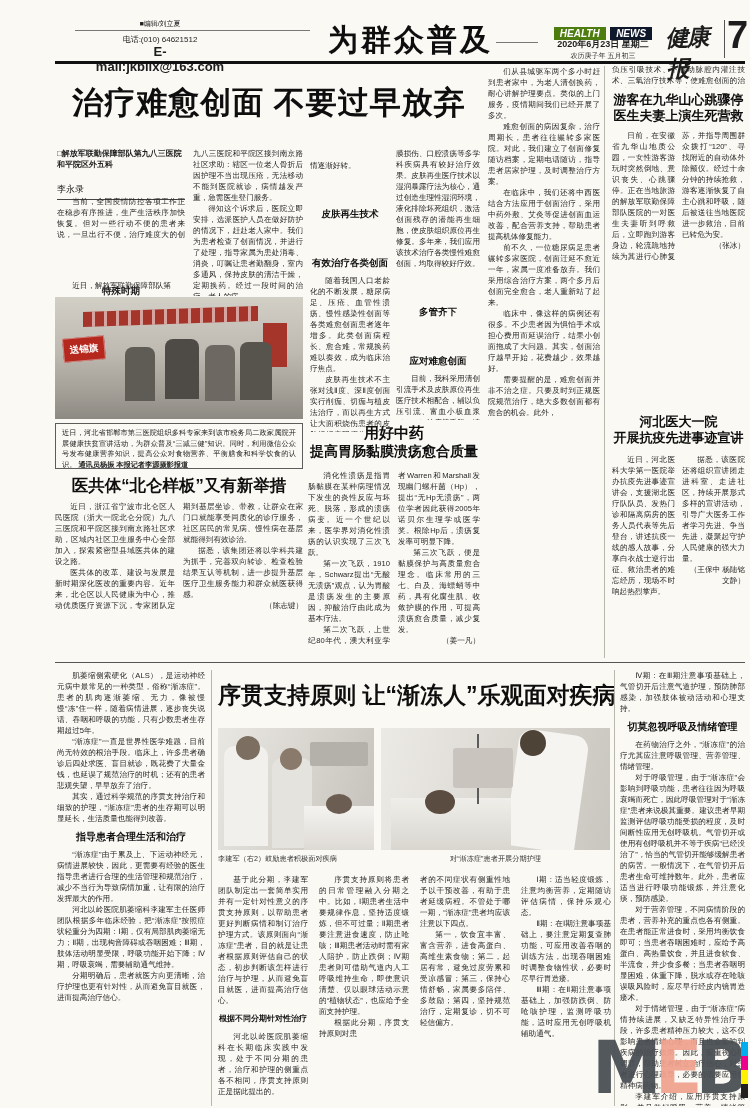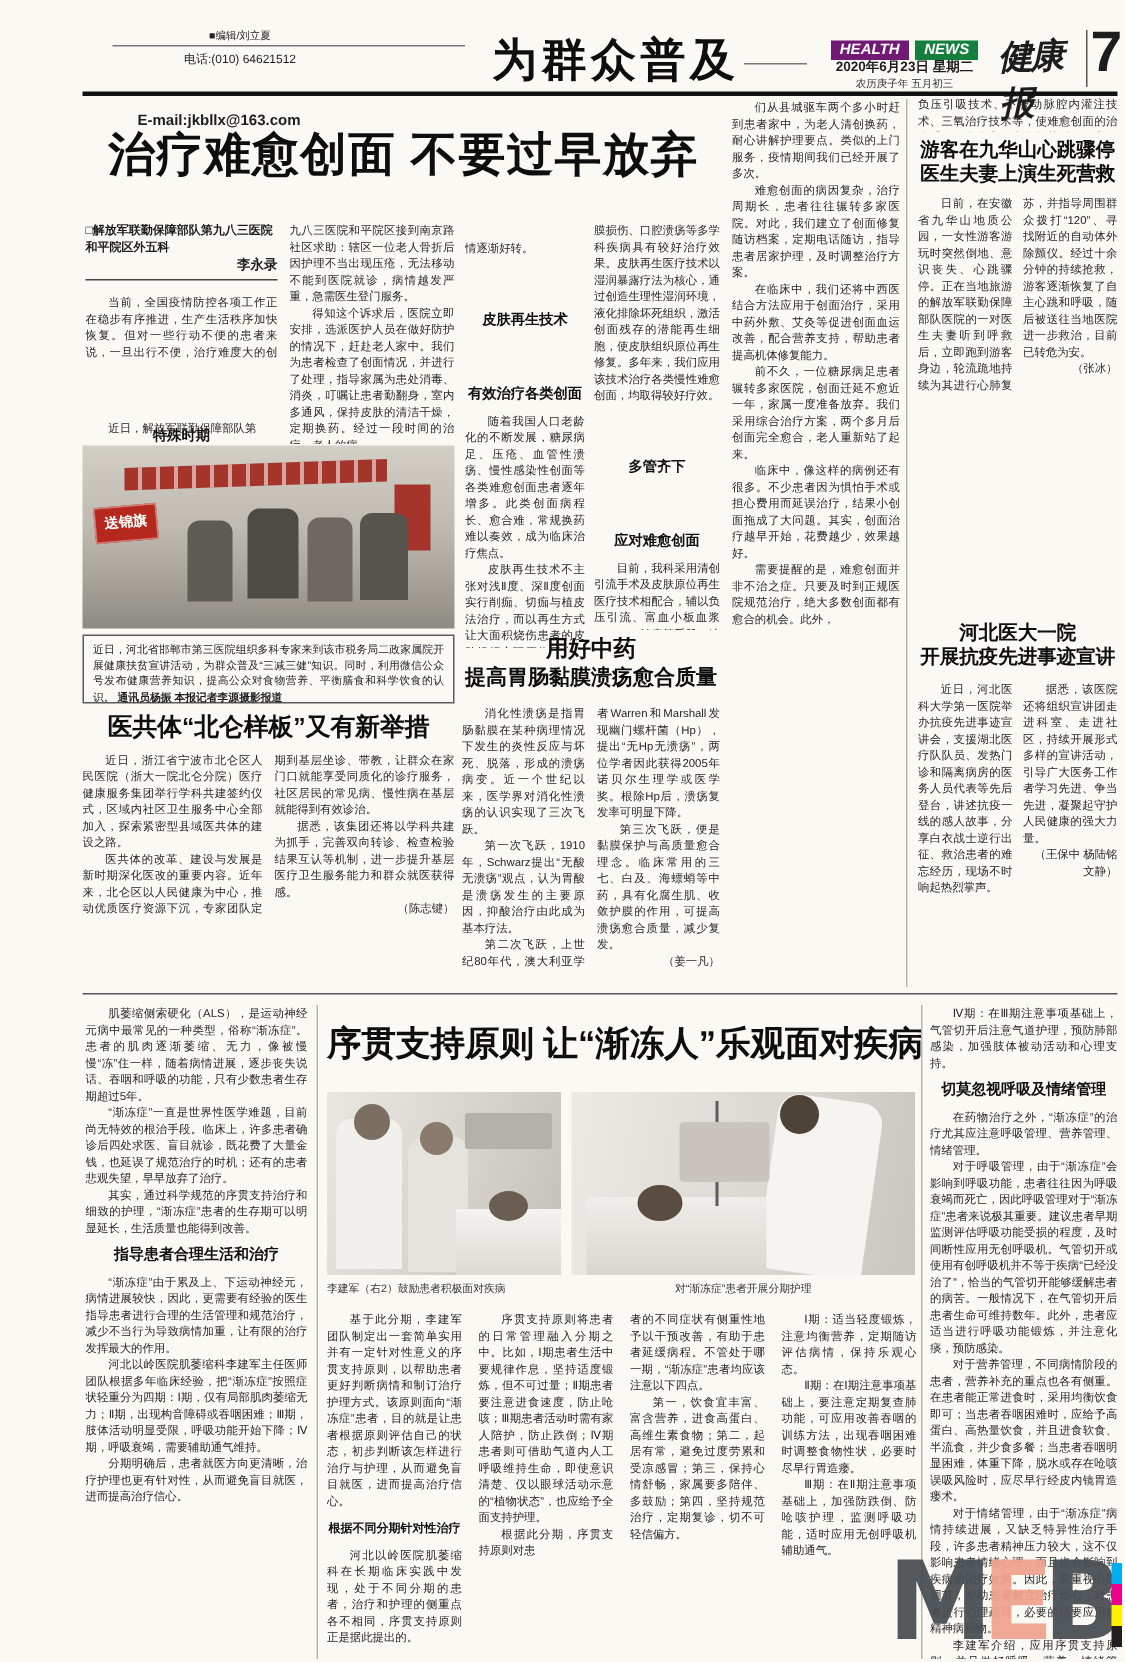--- a/index.html
+++ b/index.html
@@ -27,41 +27,41 @@
               color:#494e53;letter-spacing:-7px;transform:scaleY(1.04);display:inline-block;}
 </style>
 </head>
 <body>
 
 <div class="page">
 
   <div class="abs mastSmall" style="left:95px;top:19px;width:130px;">■编辑/刘立夏</div>
   <div class="hline" style="left:75px;top:30px;width:235px;height:1px;background:#777;"></div>
   <div class="abs" style="left:95px;top:34px;width:130px;font-size:8px;text-align:center;">电话:(010) 64621512</div>
-  <div class="abs" style="left:81px;top:44px;width:130px;font-size:10px;font-weight:bold;text-align:center;margin-top:31px;">E-mail:jkbllx@163.com</div>
+  <div class="abs" style="left:95px;top:44px;width:130px;font-size:13px;font-weight:bold;text-align:center;">E-mail:jkbllx@163.com</div>
 
   <div class="abs headline" style="left:328px;top:20px;width:164px;font-size:30px;letter-spacing:3px;">为群众普及</div>
   <div class="hline" style="left:496px;top:42px;width:42px;height:1px;background:#777;"></div>
 
   <div class="abs" style="left:543px;top:23px;width:120px;text-align:center;">
-    <span style="background:#701a75;color:#fff;font-weight:bold;font-style:italic;font-size:10px;padding:1px 6px;">HEALTH</span>
-    <span style="background:#15803d;color:#fff;font-weight:bold;font-style:italic;font-size:10px;padding:1px 6px;">NEWS</span>
+    <span style="background:#4d7c0f;color:#fff;font-weight:bold;font-style:italic;font-size:10px;padding:1px 6px;">HEALTH</span>
+    <span style="background:#0f172a;color:#fff;font-weight:bold;font-style:italic;font-size:10px;padding:1px 6px;">NEWS</span>
   </div>
   <div class="abs" style="left:538px;top:38px;width:130px;font-size:9px;font-weight:bold;text-align:center;">2020年6月23日 星期二</div>
   <div class="abs" style="left:538px;top:51px;width:130px;font-size:7px;text-align:center;color:#333;">农历庚子年 五月初三</div>
   <div class="abs" style="left:666px;top:22px;width:58px;font-family:'DejaVu Serif',serif;font-style:italic;font-weight:bold;font-size:23px;letter-spacing:-2px;transform:rotate(-2deg);">健康报</div>
   <div class="vline" style="left:724px;top:20px;height:38px;background:#555;"></div>
   <div class="abs" style="left:727px;top:14px;font-size:38px;font-weight:900;">7</div>
   <div class="hline" style="left:55px;top:61px;width:690px;height:3px;background:#111;"></div>
 
   <div class="abs headline" style="left:55px;top:82px;width:428px;font-size:31px;letter-spacing:1px;">治疗难愈创面  不要过早放弃</div>
 
   <div class="abs" style="left:57px;top:148px;width:128px;border-bottom:1px solid #444;padding-bottom:3px;">
     <div style="font-size:8px;font-weight:bold;line-height:11px;">□解放军联勤保障部队第九八三医院和平院区外五科</div>
-    <div style="font-size:9px;font-weight:bold;margin-top:0;text-align:right;">李永录</div>
+    <div style="font-size:9px;font-weight:normal;margin-top:13px;">李永录</div>
   </div>
 
   <div class="abs t" style="left:57px;top:196px;width:128px;height:44px;">
     <p>当前，全国疫情防控各项工作正在稳步有序推进，生产生活秩序加快恢复。但对一些行动不便的患者来说，一旦出行不便，治疗难度大的创面患者就诊成了难题。</p>
   </div>
   <div class="abs sub" style="left:57px;top:242px;width:128px;">
     <span>特殊时期</span>
     <span>为患者登门服务</span>
   </div>
   <div class="abs t" style="left:57px;top:280px;width:128px;height:16px;">
@@ -80,21 +80,21 @@
   <div class="abs capbox" style="left:55px;top:423px;width:248px;height:46px;">
     <span>近日，河北省邯郸市第三医院组织多科专家来到该市税务局二政家属院开展健康扶贫宣讲活动，为群众普及“三减三健”知识。同时，利用微信公众号发布健康营养知识，提高公众对食物营养、平衡膳食和科学饮食的认识。</span>
     <span class="credit">通讯员杨振 本报记者李源摄影报道</span>
   </div>
 
   <div class="abs artTitle" style="left:55px;top:475px;width:248px;font-size:16.5px;white-space:nowrap;">医共体“北仑样板”又有新举措</div>
   <div class="abs t" style="left:55px;top:501px;width:248px;height:158px;">
     <div class="cols2" style="height:158px;">
       <div>
 
-      <p>近日，浙江省宁波市北仑区人民医院（浙大一院北仑分院）医疗健康服务集团举行学科共建签约仪式，区域内社区卫生服务中心全部加入，探索紧密型县域医共体的建设之路。</p>
+      <p>近日，浙江省宁波市北仑区人民医院（浙大一院北仑分院）九八三医院和平院区接到南京路社区求助，区域内社区卫生服务中心全部加入，探索紧密型县域医共体的建设之路。</p>
           <p>医共体的改革、建设与发展是新时期深化医改的重要内容。近年来，北仑区以人民健康为中心，推动优质医疗资源下沉，专家团队定期到基层坐诊、带教，让群众在家门口就能享受同质化的诊疗服务，社区居民的常见病、慢性病在基层就能得到有效诊治。</p>
           <p>据悉，该集团还将以学科共建为抓手，完善双向转诊、检查检验结果互认等机制，进一步提升基层医疗卫生服务能力和群众就医获得感。</p>
         </div>
       <p class="attr">（陈志键）</p>
     </div>
   </div>
 
   <div class="abs t" style="left:193px;top:148px;width:110px;height:148px;">
     <p class="cont">九八三医院和平院区接到南京路社区求助：辖区一位老人骨折后因护理不当出现压疮，无法移动不能到医院就诊，病情越发严重，急需医生登门服务。</p>
     <div>

